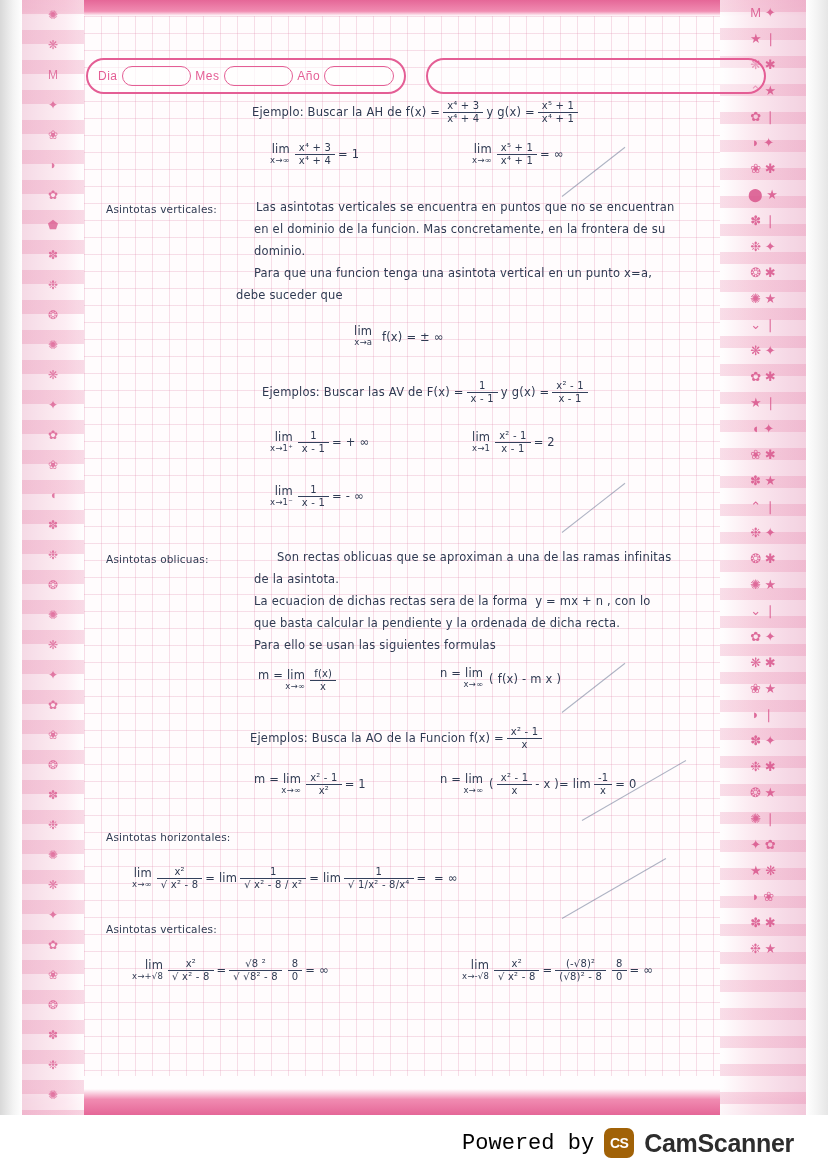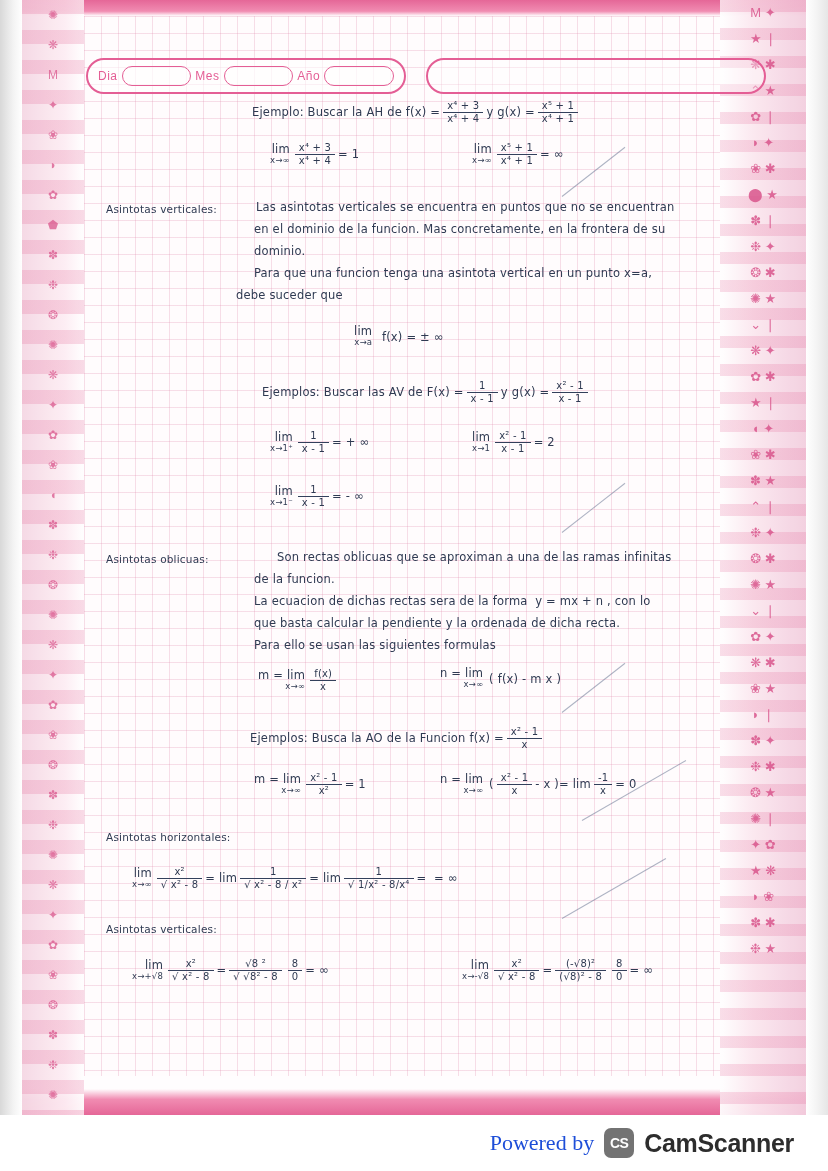--- a/index.html
+++ b/index.html
@@ -185,27 +185,27 @@
     width: 828px; height: 56px;
     background: #ffffff;
     display: flex;
     align-items: center;
     justify-content: flex-end;
     padding-right: 34px;
     gap: 10px;
   }
   .footer .powered {
     font-size: 22px;
-    color: #1d4ed8;
-    font-family: Liberation Serif, serif;
+    color: #000000;
+    font-family: Liberation Mono, monospace;
   }
   .cs-badge {
     width: 30px; height: 30px;
     border-radius: 7px;
-    background: #737373;
+    background: #a16207;
     color: #ffffff;
     font-size: 14px;
     font-weight: bold;
     display: flex;
     align-items: center;
     justify-content: center;
     letter-spacing: -.5px;
   }
   .cs-word {
     font-size: 25px;
@@ -349,21 +349,21 @@
     <div class="hw" style="left:240px; top:380px;"><span>Ejemplos: Buscar las AV de F(x) =</span><span class="frac"><span class="num">1</span><span class="den">x - 1</span></span><span>y g(x) =</span><span class="frac"><span class="num">x² - 1</span><span class="den">x - 1</span></span></div>
 
     <div class="hw" style="left:248px; top:430px;"><span class="lim"><span class="top">lim</span><span class="bot">x→1⁺</span></span><span class="frac"><span class="num">1</span><span class="den">x - 1</span></span><span>= + ∞</span></div>
 
     <div class="hw" style="left:450px; top:430px;"><span class="lim"><span class="top">lim</span><span class="bot">x→1</span></span><span class="frac"><span class="num">x² - 1</span><span class="den">x - 1</span></span><span>= 2</span></div>
 
     <div class="hw" style="left:248px; top:484px;"><span class="lim"><span class="top">lim</span><span class="bot">x→1⁻</span></span><span class="frac"><span class="num">1</span><span class="den">x - 1</span></span><span>= - ∞</span></div>
 
     <div class="hw small" style="left:84px; top:552px;">Asintotas oblicuas:</div>
     <div class="hw" style="left:240px; top:550px;margin-left:15px;">Son rectas oblicuas que se aproximan a una de las ramas infinitas</div>
-    <div class="hw" style="left:232px; top:572px;">de la funcion.</div>
+    <div class="hw" style="left:232px; top:572px;">de la asintota.</div>
     <div class="hw" style="left:232px; top:616px;">que basta calcular la pendiente y la ordenada de dicha recta.</div>
     <div class="hw" style="left:232px; top:594px;">La ecuacion de dichas rectas sera de la forma  y = mx + n , con lo</div>
     <div class="hw" style="left:232px; top:638px;">Para ello se usan las siguientes formulas</div>
 
     <div class="hw" style="left:236px; top:668px;"><span class="lim"><span class="top">m = lim</span><span class="bot">x→∞</span></span><span class="frac"><span class="num">f(x)</span><span class="den">x</span></span></div>
 
     <div class="hw" style="left:418px; top:668px;"><span class="lim"><span class="top">n = lim</span><span class="bot">x→∞</span></span>&nbsp;<span>( f(x) - m x )</span></div>
 
     <div class="hw" style="left:228px; top:726px;"><span>Ejemplos: Busca la AO de la Funcion f(x) =</span><span class="frac"><span class="num">x² - 1</span><span class="den">x</span></span></div>
 

